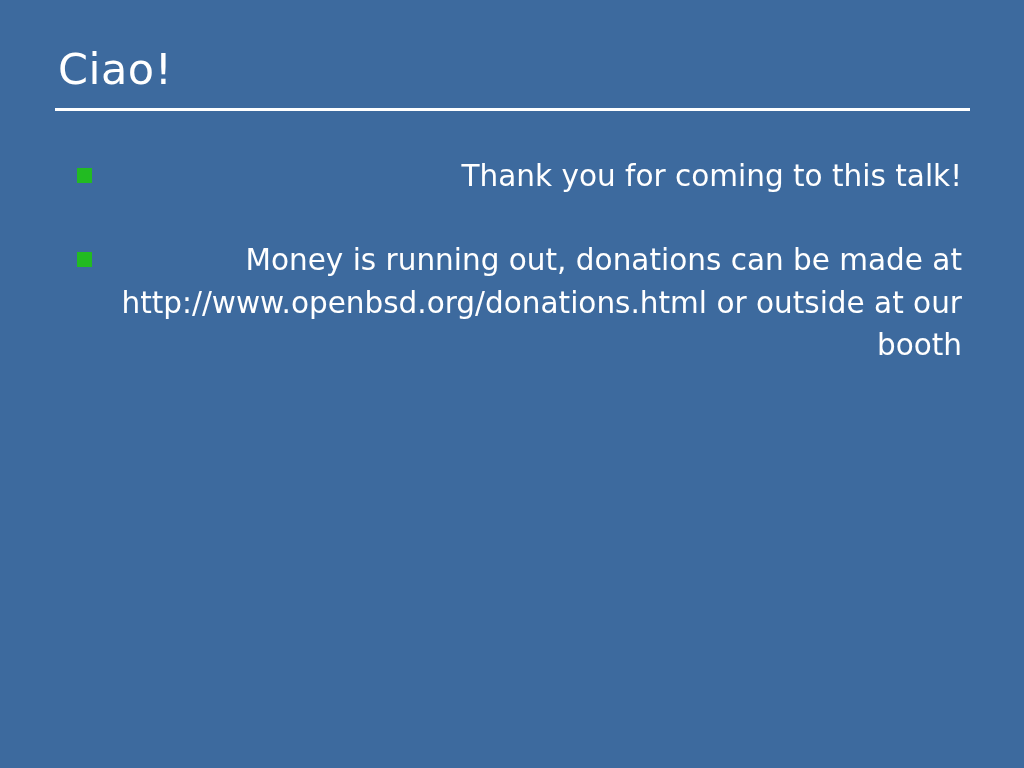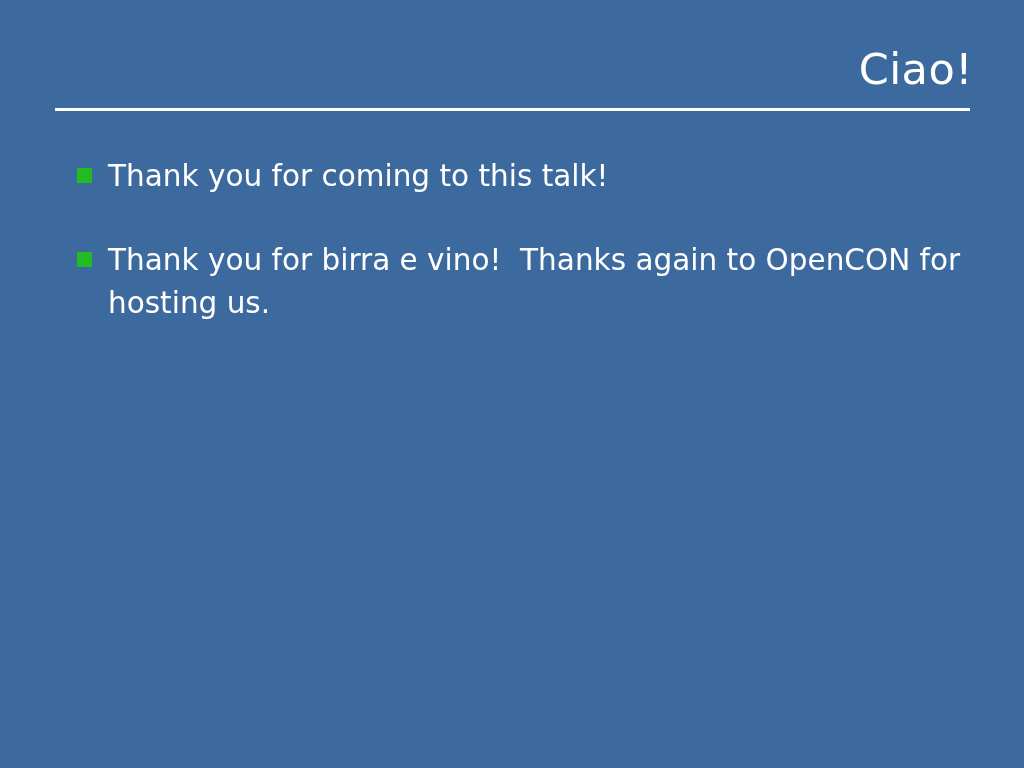--- a/index.html
+++ b/index.html
@@ -24,21 +24,20 @@
     left: 58px;
     top: 46px;
     width: 915px;
     color: #ffffff;
     font-size: 43px;
     line-height: 1.1;
     letter-spacing: 0.5px;
     font-family: "DejaVu Sans", sans-serif;
     font-weight: normal;
     padding-bottom: 8px;
-    text-align: right;
   }
   .title-rule {
     position: absolute;
     left: 55px;
     top: 108px;
     width: 915px;
     height: 3px;
     background: #ffffff;
   }
   .bullets {
@@ -49,20 +48,21 @@
   }
   .bullet {
     position: relative;
     display: block;
     padding-left: 36px;
     margin-bottom: 42px;
     color: #ffffff;
     font-size: 29.5px;
     line-height: 1.44;
     font-family: "DejaVu Sans", sans-serif;
+    text-align: right;
   }
   .bullet:last-child {
     margin-bottom: 0;
   }
   .bullet .marker {
     position: absolute;
     left: 5px;
     top: 13px;
     width: 15px;
     height: 15px;
@@ -82,20 +82,20 @@
   <div class="title-rule"></div>
 
   <div class="bullets">
 
     <div class="bullet">
       <span class="marker"></span>
       <span class="bullet-text">Thank you for coming to this talk!</span>
     </div>
 
 
-
     <div class="bullet">
       <span class="marker"></span>
-      <span class="bullet-text">Thank you for birra e vino!  Thanks again to OpenCON for hosting us.</span>
+      <span class="bullet-text">Money is running out, donations can be made at http://www.openbsd.org/donations.html or outside at our booth</span>
     </div>
+
 
   </div>
 </div>
 
 </body></html>

